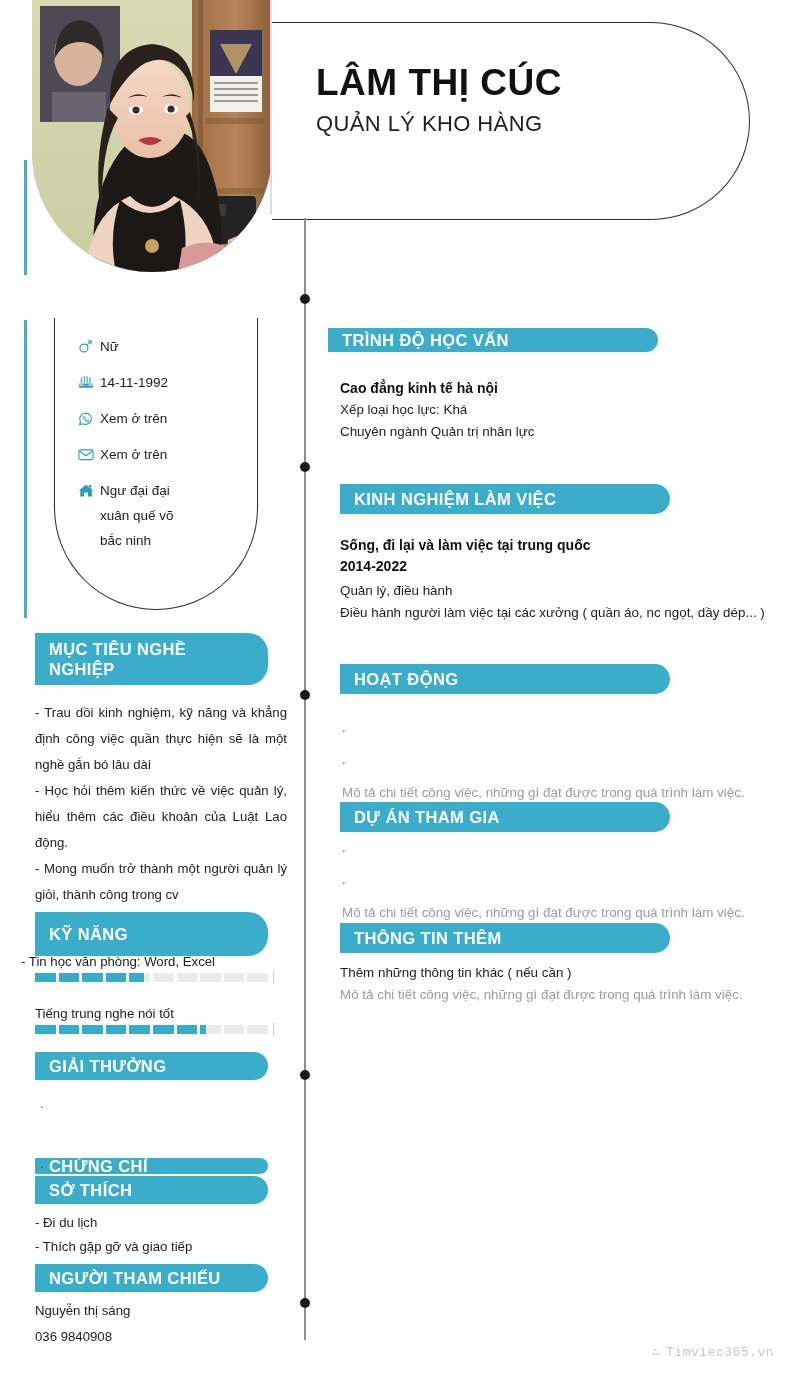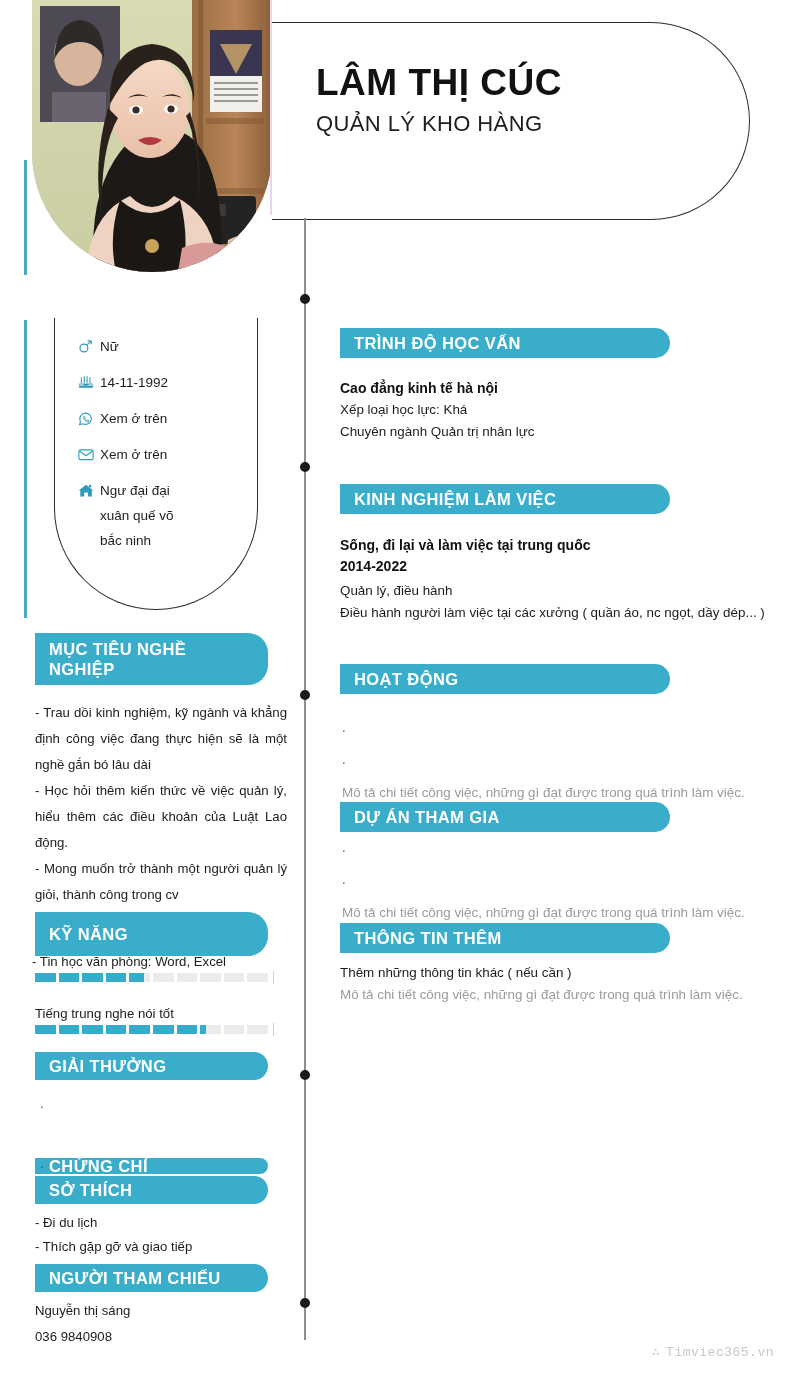--- a/index.html
+++ b/index.html
@@ -274,29 +274,29 @@
         <span class="l2">xuân quế võ</span>
         <span class="l2">bắc ninh</span>
       </span>
     </div>
   </div>
 
   <div class="pill" style="left:35px; top:633px; width:233px; height:52px;">
     <span>MỤC TIÊU NGHỀ NGHIỆP</span>
   </div>
   <div class="blk" style="left:35px; top:700px; width:252px;">
-    <div class="p-justify">- Trau dồi kinh nghiệm, kỹ ngành và khẳng định công việc đang thực hiện sẽ là một nghề gắn bó lâu dài</div>
+    <div class="p-justify">- Trau dồi kinh nghiệm, kỹ năng và khẳng định công việc quần thực hiện sẽ là một nghề gắn bó lâu dài</div>
     <div class="p-justify">- Học hỏi thêm kiến thức về việc quản lý, hiểu thêm các điều khoản của Luật Lao động.</div>
     <div class="p-justify">- Mong muốn trở thành một người quản lý giỏi, thành công trong cv</div>
   </div>
 
   <div class="pill" style="left:35px; top:912px; width:233px; height:44px;">
     <span>KỸ NĂNG</span>
   </div>
-  <div class="skill-label" style="left:32px; top:954px;">- Tin học văn phòng: Word, Excel</div>
+  <div class="skill-label" style="left:21px; top:954px;">- Tin học văn phòng: Word, Excel</div>
   <div class="bar" style="left:35px; top:973px;">
     <span class="seg">
         <i style="width: 100%;"></i>
       </span>
     <span class="seg">
         <i style="width: 100%;"></i>
       </span>
     <span class="seg">
         <i style="width: 100%;"></i>
       </span>
@@ -378,21 +378,21 @@
   </div>
 
   <div class="pill" style="left:35px; top:1264px; width:233px; height:28px;">
     <span>NGƯỜI THAM CHIẾU</span>
   </div>
   <div class="blk" style="left:35px; top:1298px; width:245px;">
     <div class="p-left" style="line-height:26px">Nguyễn thị sáng</div>
     <div class="p-left" style="line-height:26px">036 9840908</div>
   </div>
 
-  <div class="pill" style="left:340px; top:328px; width:330px; height:30px;">
+  <div class="pill" style="left:328px; top:328px; width:330px; height:24px;">
     <span>TRÌNH ĐỘ HỌC VẤN</span>
   </div>
   <div class="blk" style="left:340px; top:378px; width:420px;">
     <div class="r-bold">Cao đẳng kinh tế hà nội</div>
     <div class="r-norm">Xếp loại học lực: Khá</div>
     <div class="r-norm">Chuyên ngành Quản trị nhân lực</div>
   </div>
 
   <div class="pill" style="left:340px; top:484px; width:330px; height:30px;">
     <span>KINH NGHIỆM LÀM VIỆC</span>

